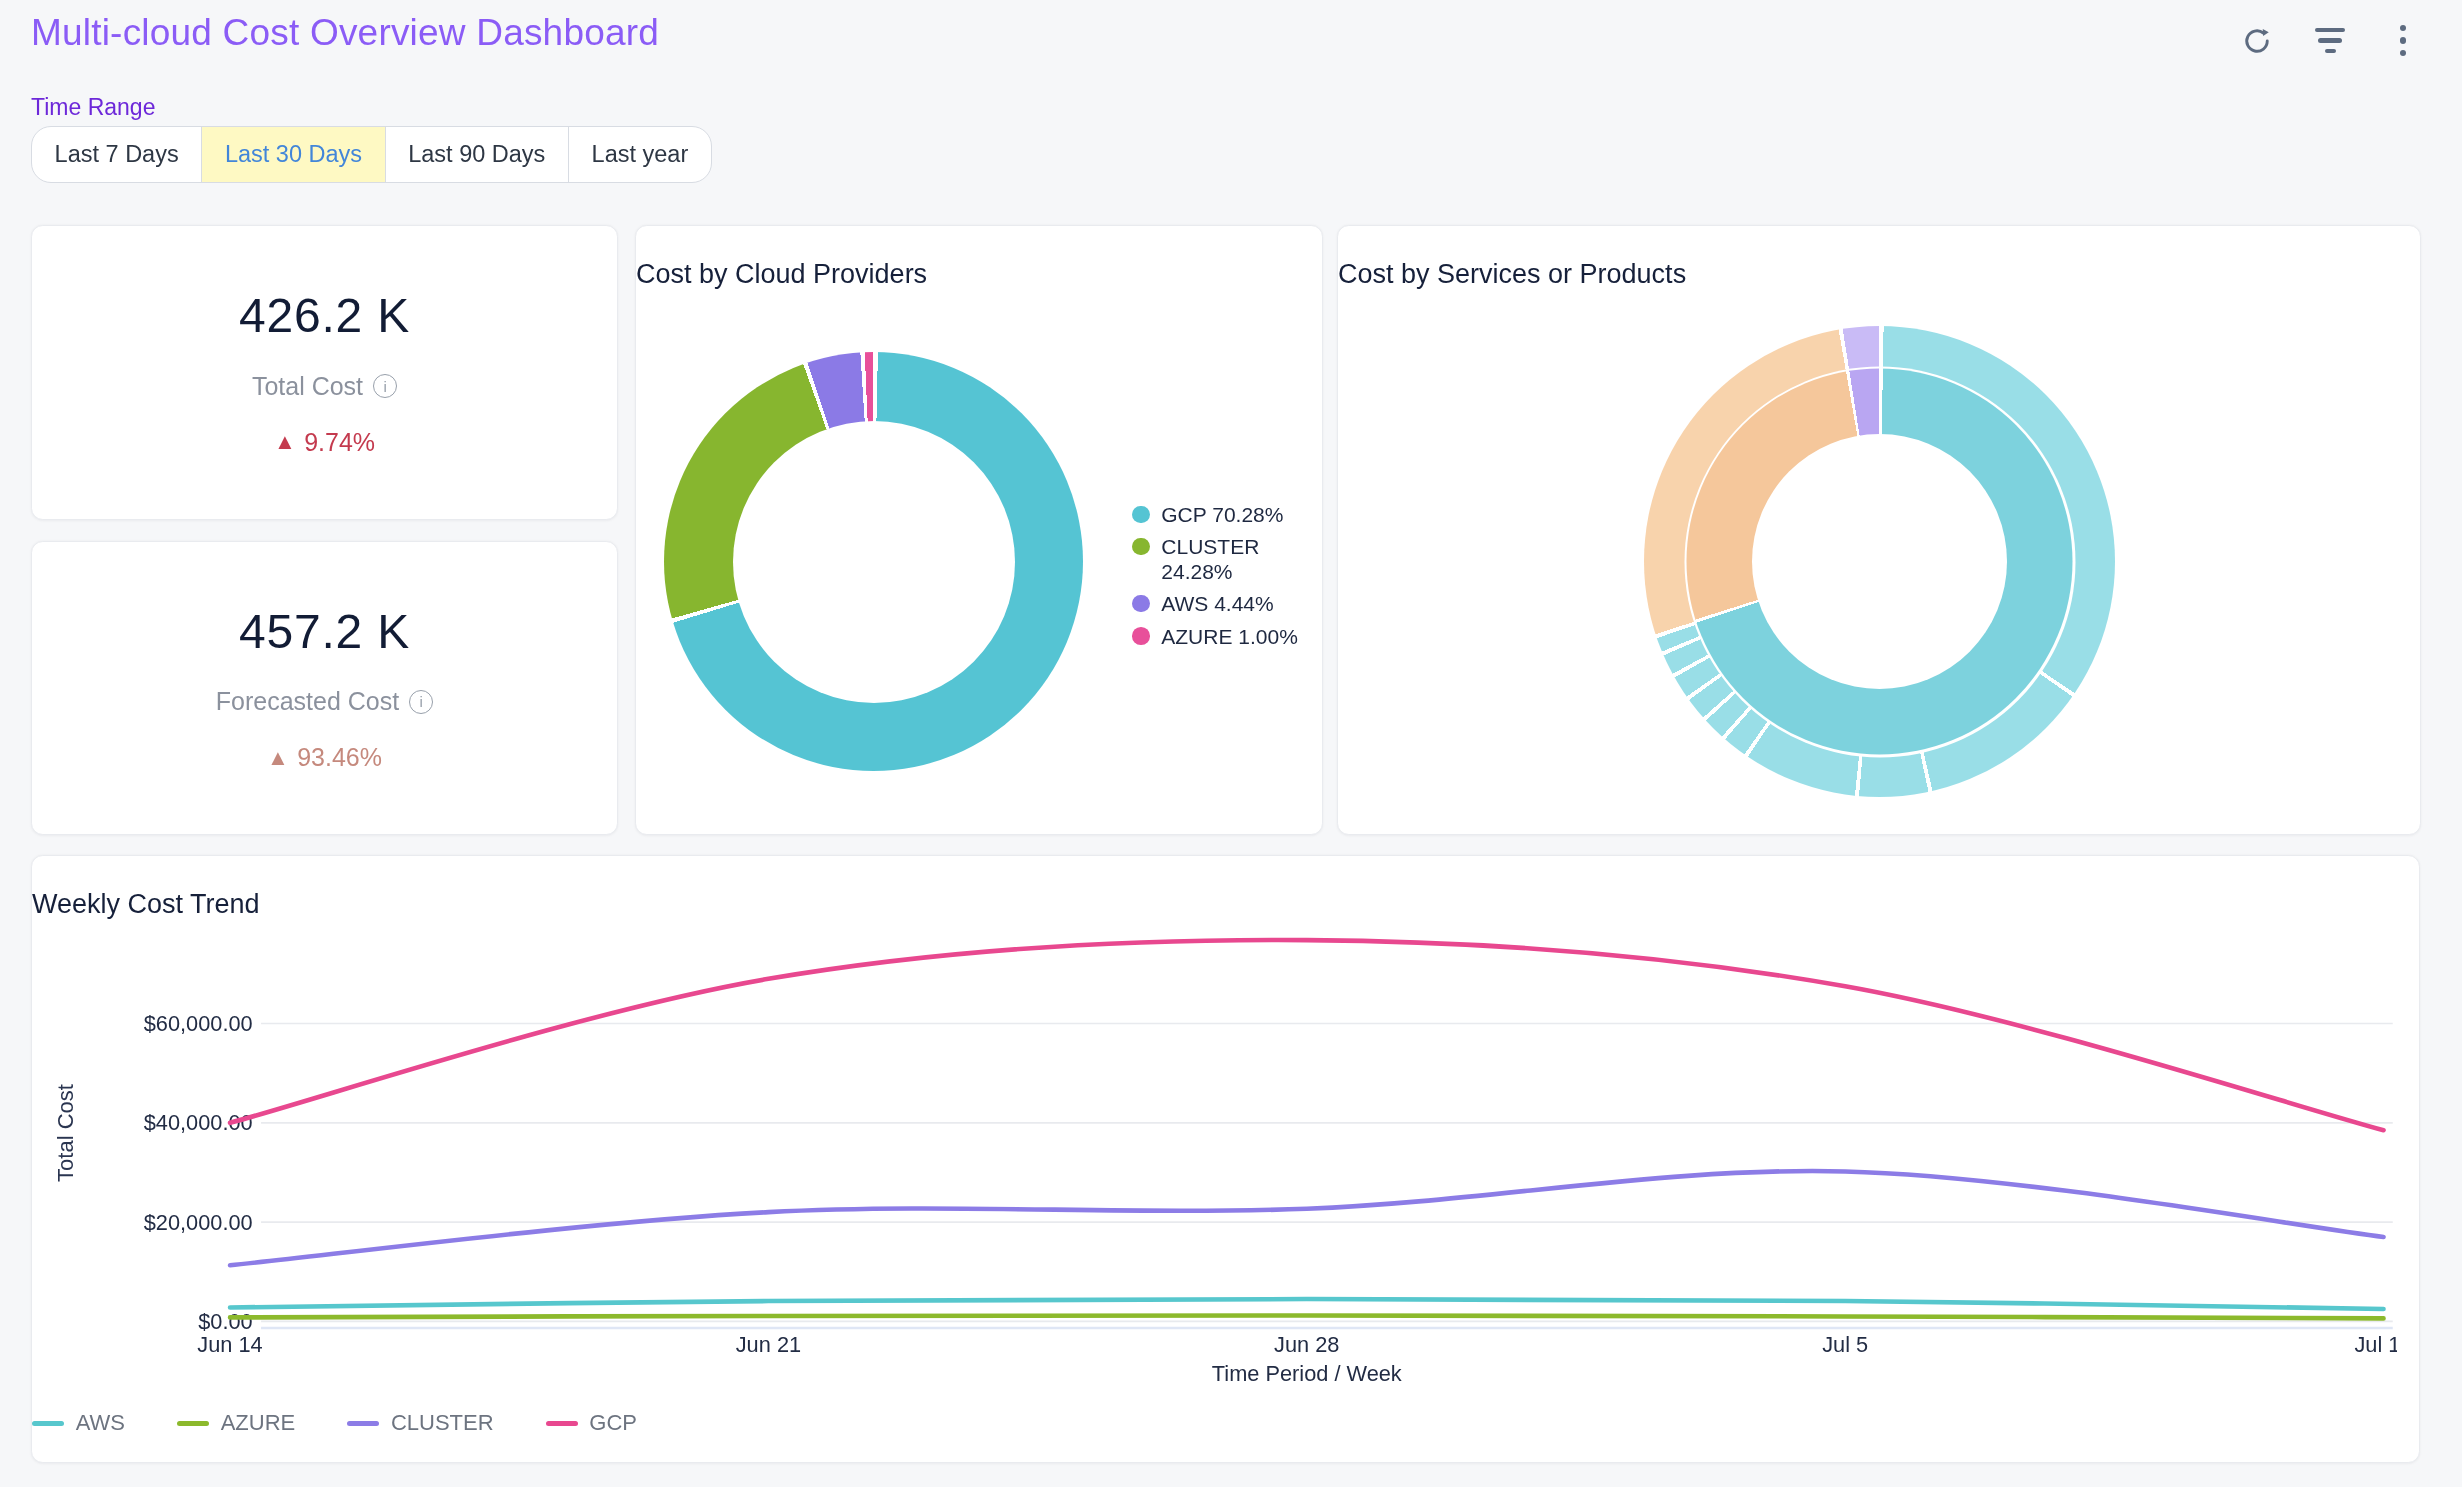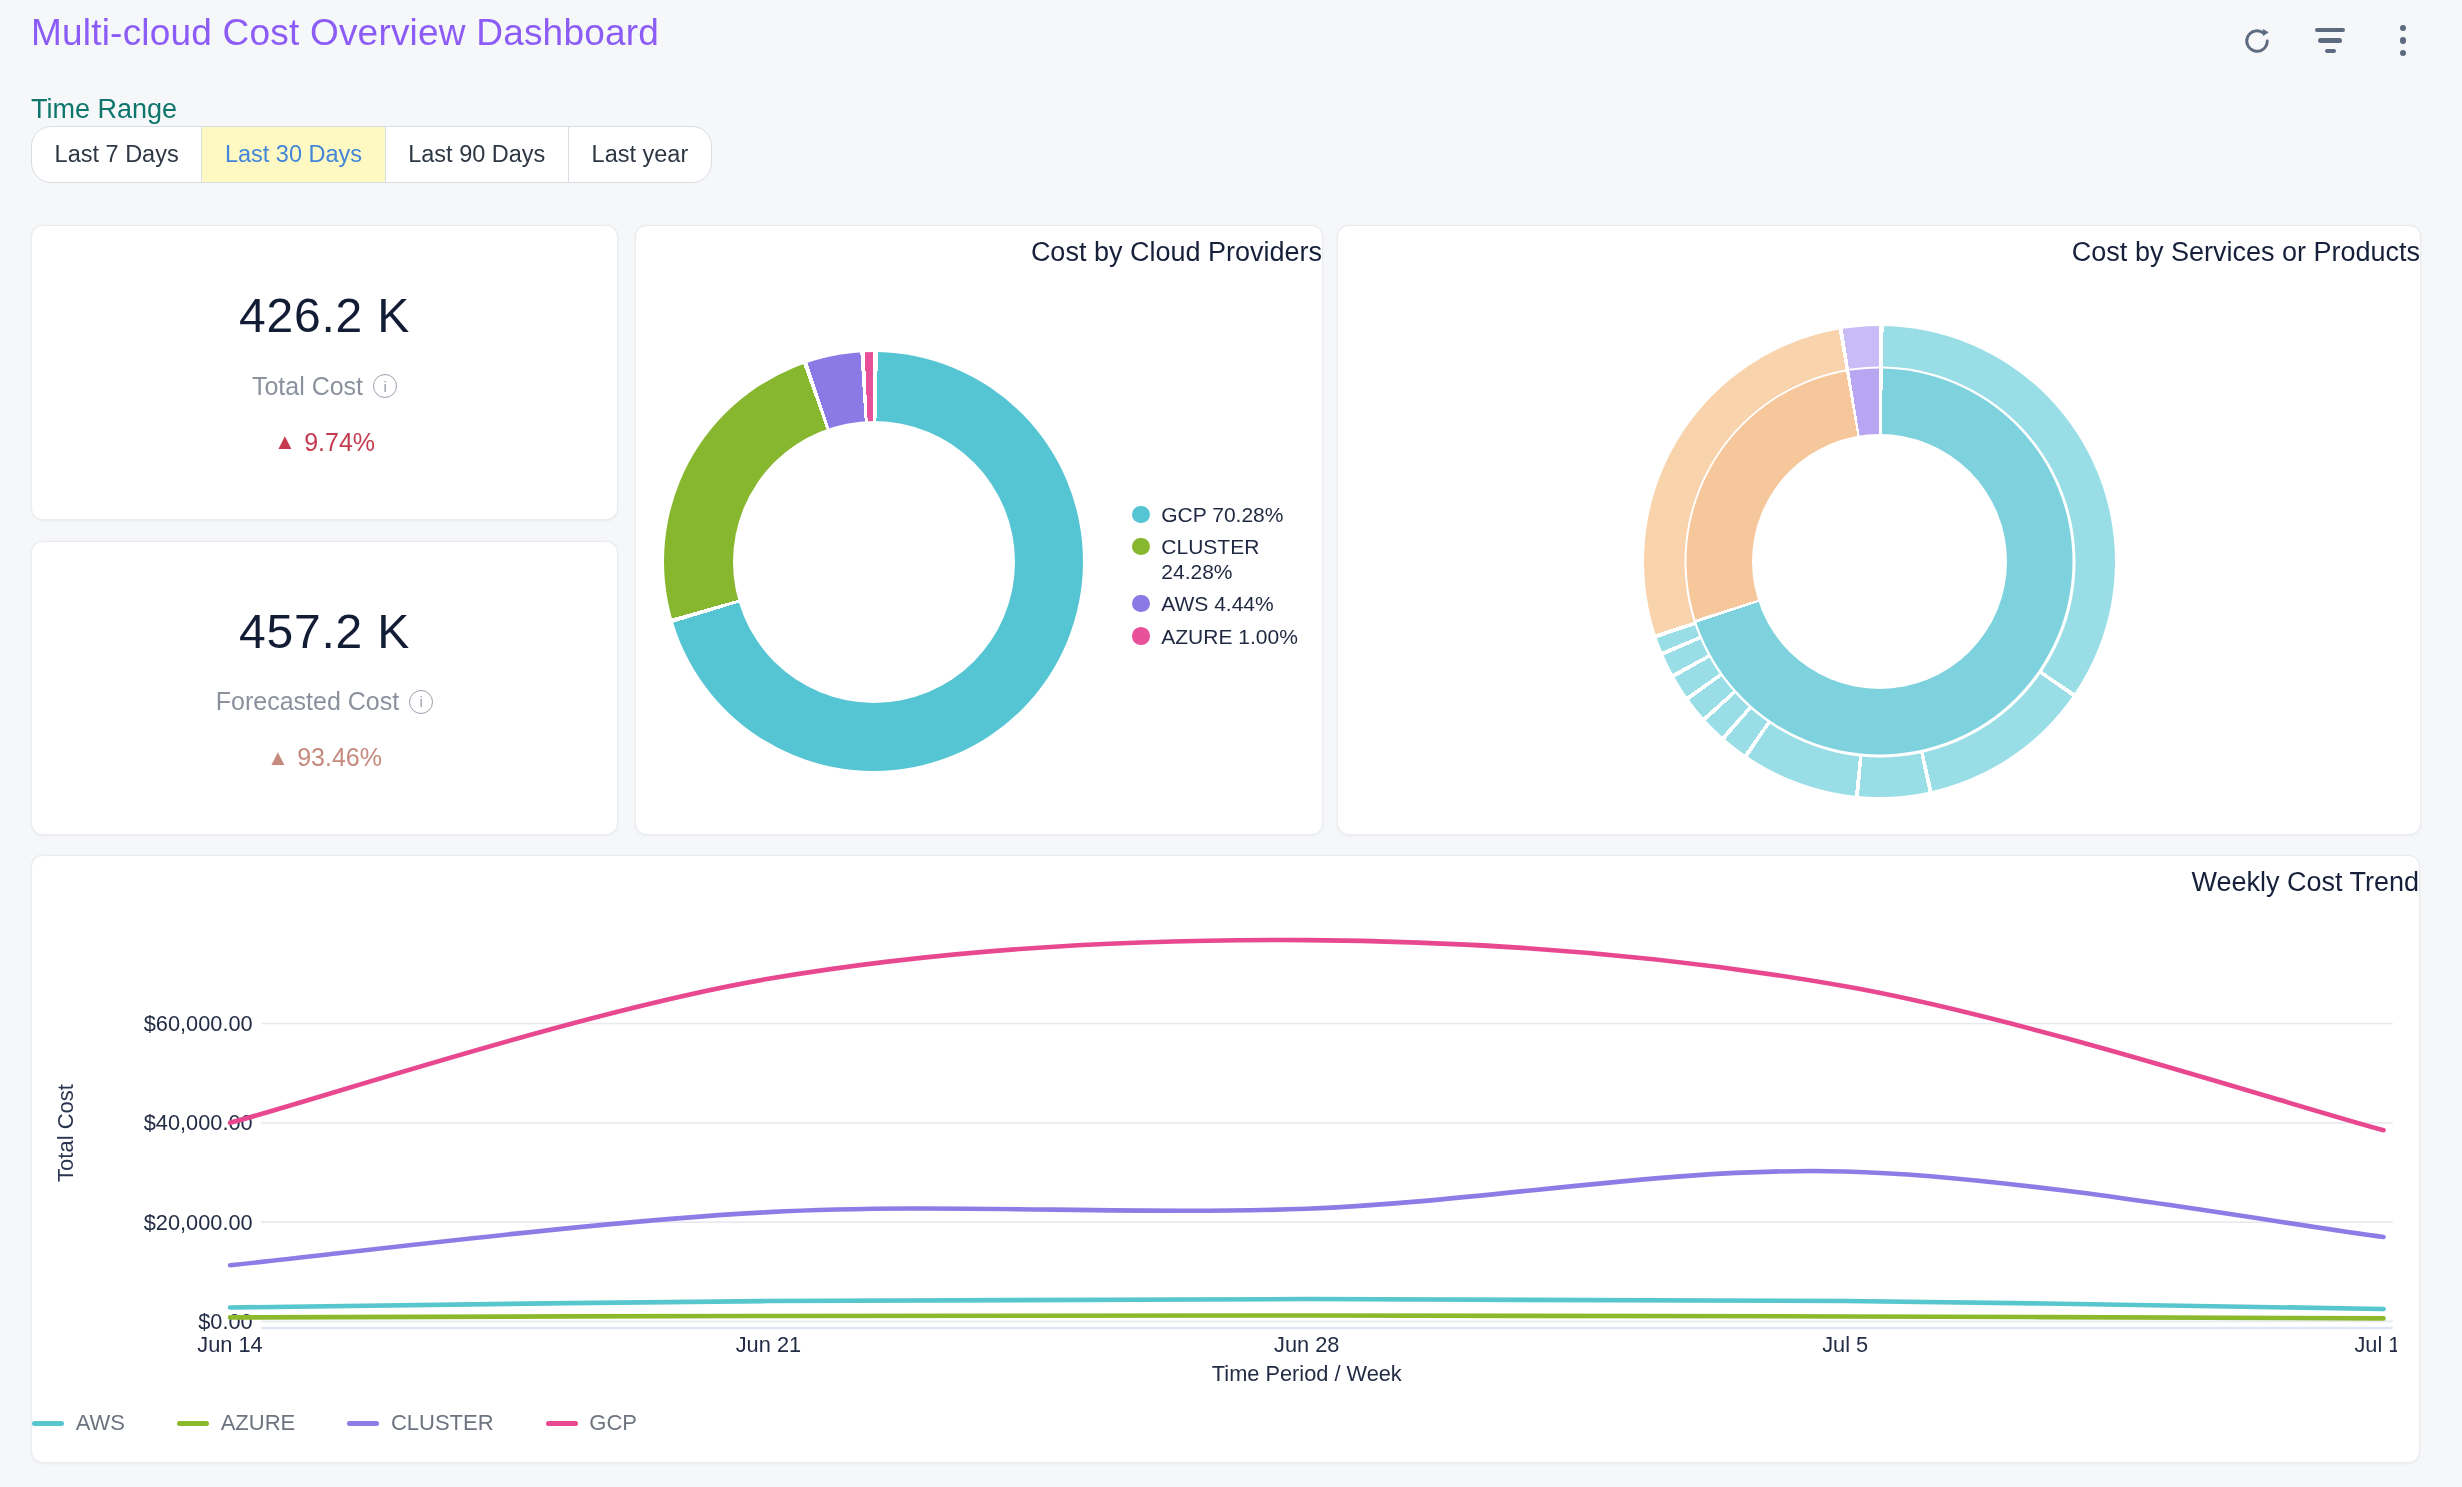--- a/index.html
+++ b/index.html
@@ -23,34 +23,34 @@
   .header-icons { position:absolute; right:42px; top:23.5px; display:flex; gap:39px; color:#5d6b80; align-items:center; }
   .hicon { width:34px; height:34px; display:flex; align-items:center; justify-content:center; cursor:pointer; }
   .filter-icon { display:flex; flex-direction:column; gap:6.7px; align-items:center; }
   .filter-icon i { display:block; height:4.2px; border-radius:2.5px; background:#5d6b80; }
   .filter-icon i:nth-child(1){ width:30px; }
   .filter-icon i:nth-child(2){ width:23.5px; }
   .filter-icon i:nth-child(3){ width:11px; }
   .kebab-icon { display:flex; flex-direction:column; gap:5.9px; }
   .kebab-icon i { width:6.7px; height:6.7px; border-radius:50%; background:#5d6b80; }
   
-  .tr-label { position:absolute; left:31px; top:94px; font-size:27px; color:#0f766e; }
+  .tr-label { position:absolute; left:31px; top:94px; font-size:23px; color:#6d28d9; }
   .tr-group { position:absolute; left:31px; top:126px; display:inline-flex; background:#fff; border:0.8px solid #d8dce3; border-radius:20px; overflow:hidden; }
   .tr-btn { height:55px; padding:0 22.6px; font-size:23.5px; font-family:inherit; color:#2e3744; background:transparent; border:none; border-left:0.8px solid #d8dce3; cursor:pointer; }
   .tr-btn:first-child { border-left:none; }
   .tr-btn.active { background:#fef9c3; color:#4286d9; }
   
   .stat-card { display:flex; flex-direction:column; align-items:center; justify-content:center; }
   .stat-value { font-size:48px; font-weight:500; color:#121c35; letter-spacing:0.8px; }
   .stat-label-row { margin-top:28.5px; display:flex; align-items:center; gap:10px; font-size:25px; color:#8b919d; }
   .info-icon { width:24px; height:24px; border:1.7px solid #98a0ab; border-radius:50%; display:inline-flex; align-items:center; justify-content:center; font-size:15px; color:#98a0ab; font-style:normal; cursor:pointer; }
   .stat-delta { margin-top:27px; font-size:25px; display:flex; align-items:center; gap:8.4px; }
   .stat-delta .tri { font-size:22px; }
   
-  .chart-title { text-align:right; margin-top:11px; font-size:27px; font-weight:500; color:#16203a; }
+  .chart-title { text-align:left; margin-top:33px; font-size:27px; font-weight:500; color:#16203a; }
   
   .donut { position:absolute; left:28px; top:126px; width:419px; height:419px; border-radius:50%; }
   .donut-hole { position:absolute; left:50%; top:50%; transform:translate(-50%,-50%); width:282px; height:282px; background:#fff; border-radius:50%; }
   .donut-legend { position:absolute; left:496px; top:277px; width:185px; display:flex; flex-direction:column; gap:7.5px; }
   .legend-row { display:flex; gap:11.7px; font-size:21px; color:#1e2840; line-height:1.18; cursor:pointer; }
   .legend-dot { flex:0 0 auto; width:17.6px; height:17.6px; border-radius:50%; margin-top:2.5px; }
   
   .sunburst { position:absolute; left:306px; top:100px; width:471px; height:471px; border-radius:50%; }
   .sb-white { position:absolute; left:50%; top:50%; transform:translate(-50%,-50%); width:391px; height:391px; background:#fff; border-radius:50%; }
   .sb-inner { position:absolute; left:50%; top:50%; transform:translate(-50%,-50%); width:386px; height:386px; border-radius:50%; }

